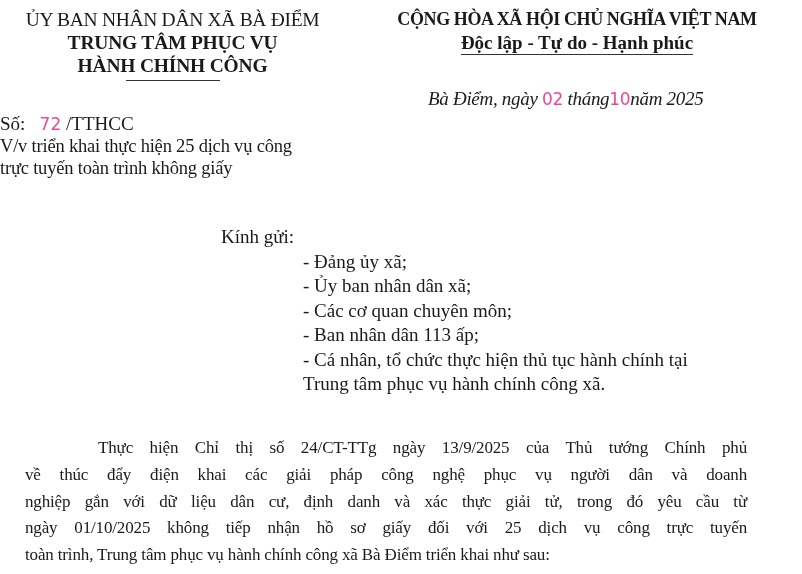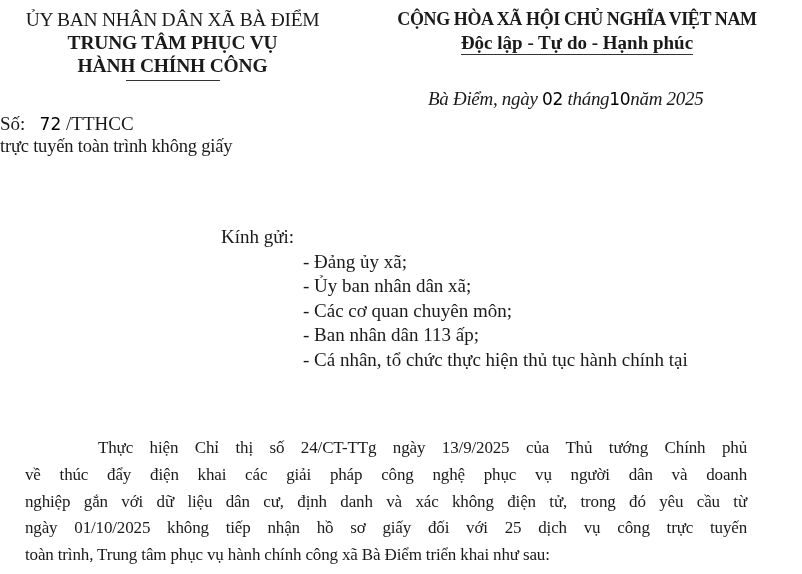--- a/index.html
+++ b/index.html
@@ -28,21 +28,21 @@
   .motto {
     font-size: 19px; line-height: 23px; font-weight: bold; display: inline-block;
     border-bottom: 1.3px solid #333; padding-bottom: 0;
   }
 
   .place-date {
     position: absolute; left: 428px; top: 88px;
     font-size: 19px; font-style: italic; letter-spacing: -0.3px;
   }
   .hw {
-    font-family: "DejaVu Sans", sans-serif; font-style: normal; color: #000000;
+    font-family: "DejaVu Sans", sans-serif; font-style: normal; color: #ec4899;
     font-size: 17px;
   }
 
   
   .docno-block {
     position: absolute; left: 0; top: 113px; width: 345px; text-align: left;
   }
   .docno { font-size: 19px; line-height: 22px; }
   .subject { font-size: 18.5px; line-height: 22px; letter-spacing: -0.2px; }
 
@@ -79,31 +79,33 @@
 </div>
 
 <div class="place-date abs"><span>Bà Điểm, ngày </span><span class="hw">02</span><span> tháng</span><span class="hw">10</span><span>năm 2025</span></div>
 
 <div class="docno-block">
   <div class="docno">
     <span>Số:</span>&nbsp;&nbsp;
     <span class="hw">72</span>
     <span>/TTHCC</span>
   </div>
+  <div class="subject">V/v triển khai thực hiện 25 dịch vụ công</div>
   <div class="subject">trực tuyến toàn trình không giấy</div>
 </div>
 
 <div class="greeting abs">Kính gửi:</div>
 <div class="recipients">
   <div>- Đảng ủy xã;</div>
   <div>- Ủy ban nhân dân xã;</div>
   <div>- Các cơ quan chuyên môn;</div>
   <div>- Ban nhân dân 113 ấp;</div>
   <div>- Cá nhân, tổ chức thực hiện thủ tục hành chính tại</div>
+  <div>Trung tâm phục vụ hành chính công xã.</div>
 </div>
 
 <div class="body-para">
   <span class="line first">Thực hiện Chỉ thị số 24/CT-TTg ngày 13/9/2025 của Thủ tướng Chính phủ</span>
   <span class="line">về thúc đẩy điện khai các giải pháp công nghệ phục vụ người dân và doanh</span>
-  <span class="line">nghiệp gắn với dữ liệu dân cư, định danh và xác không điện tử, trong đó yêu cầu từ</span>
+  <span class="line">nghiệp gắn với dữ liệu dân cư, định danh và xác thực giải tử, trong đó yêu cầu từ</span>
   <span class="line">ngày 01/10/2025 không tiếp nhận hồ sơ giấy đối với 25 dịch vụ công trực tuyến</span>
   <span class="line last">toàn trình, Trung tâm phục vụ hành chính công xã Bà Điểm triển khai như sau:</span>
 </div>
 
 </body></html>

